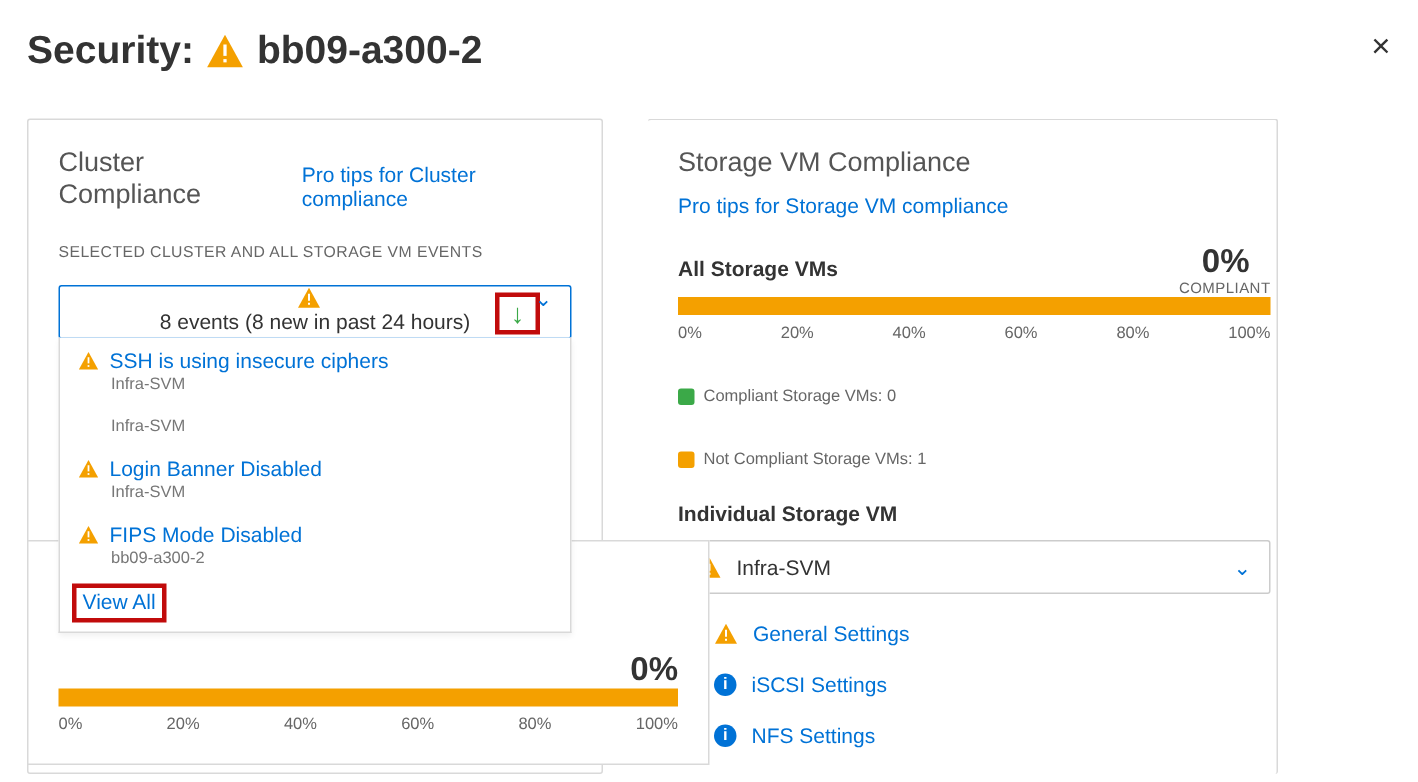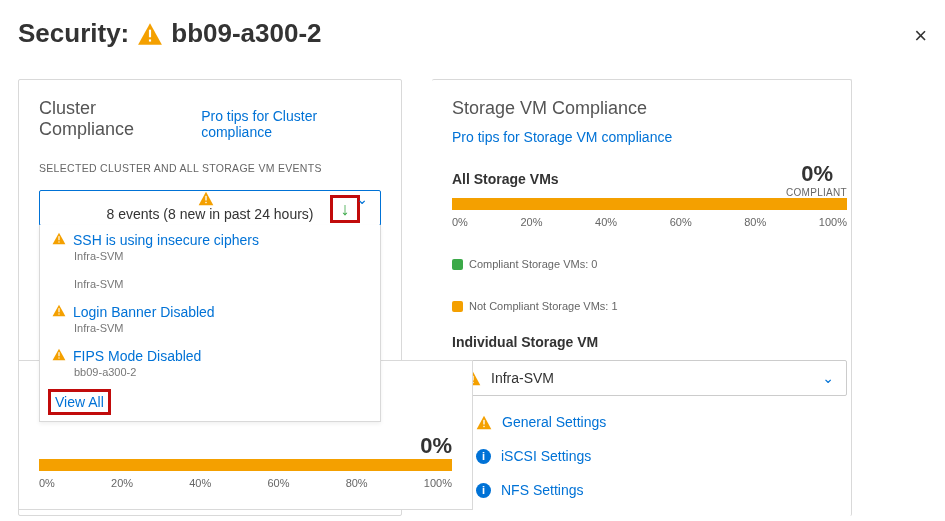--- a/index.html
+++ b/index.html
@@ -1,38 +1,38 @@
 <!DOCTYPE html>
 <html><head>
 <meta charset="utf-8">
 <style>
   * { box-sizing: border-box; margin: 0; padding: 0; }
   body { font-family: -apple-system, BlinkMacSystemFont, "Segoe UI", Arial, sans-serif; background: #fff; width: 945px; height: 521px; overflow: hidden; position: relative; padding: 8px 18px 0 18px; color: #333; }
-  .header { display: flex; align-items: flex-end; justify-content: space-between; margin-bottom: 30px; padding-top: 10px; }
+  .header { display: flex; align-items: flex-start; justify-content: space-between; margin-bottom: 30px; padding-top: 10px; }
   .header-left { display: flex; align-items: center; gap: 8px; }
   .header h1 { font-size: 26px; font-weight: 600; color: #333; }
   .close-x { font-size: 22px; font-weight: 300; color: #333; cursor: pointer; }
   .tri-warn { display: inline-block; }
   .tri-warn svg { display: block; }
   .panels { display: flex; gap: 30px; }
   .panel { border: 1px solid #d9d9d9; border-radius: 2px; padding: 18px 20px 18px 20px; position: relative; background: #fff; }
   .panel.left { width: 384px; }
   .panel.right { width: 420px; border-left: none; border-bottom: none; padding-right: 18px; }
   .panel-title { font-size: 18px; font-weight: 400; color: #555; margin-bottom: 10px; }
   .panel-title-row { display: flex; align-items: center; gap: 14px; margin-bottom: 10px; }
   .link { color: #0072d6; font-size: 14px; cursor: pointer; }
   .label-caps { font-size: 10.5px; letter-spacing: 0.3px; color: #666; margin: 12px 0 16px 0; }
   .dropdown { border: 1px solid #0072d6; border-radius: 2px; height: 36px; display: flex; align-items: center; padding: 0 10px; font-size: 14px; color: #333; position: relative; flex-direction: column; }
   .dropdown .tri-warn { margin-right: 8px; }
   .down-arrow-box { position: absolute; left: 290px; top: 4px; width: 30px; height: 28px; border: 3px solid #c10b0b; display: flex; align-items: center; justify-content: center; }
   .down-arrow { color: #3ba948; font-size: 18px; font-weight: 600; }
   .chev { position: absolute; right: 12px; color: #0072d6; font-size: 14px; }
   .dropdown-list { border: 1px solid #d9d9d9; border-top: none; background: #fff; margin-top: -1px; box-shadow: 0 2px 4px rgba(0,0,0,0.06); padding-bottom: 6px; position: relative; z-index: 2; width: 100%; }
   .event-item { padding: 7px 10px 7px 12px; }
-  .event-title { color: #0072d6; font-size: 14px; display: flex; align-items: flex-start; gap: 7px; cursor: pointer; }
+  .event-title { color: #0072d6; font-size: 14px; display: flex; align-items: center; gap: 7px; cursor: pointer; }
   .event-sub { font-size: 11px; color: #777; margin-left: 22px; margin-top: 2px; }
   .view-all-box { border: 3px solid #c10b0b; display: inline-block; margin: 4px 0 0 8px; padding: 1px 4px; }
   .view-all-box a { color: #0072d6; font-size: 14px; }
 
   .back-card { position: absolute; left: 18px; top: 360px; width: 455px; border: 1px solid #d9d9d9; background: #fff; z-index: 0; padding: 14px 20px 10px 20px; height: 150px; }
   .big-pct { text-align: right; font-size: 22px; font-weight: 600; color: #333; }
   .pct-label { text-align: right; font-size: 10px; color: #666; letter-spacing: 0.3px; margin-bottom: 6px; }
   .bar { height: 12px; background: #f4a000; margin-bottom: 6px; }
   .ticks { display: flex; justify-content: space-between; font-size: 11px; color: #666; }
 

